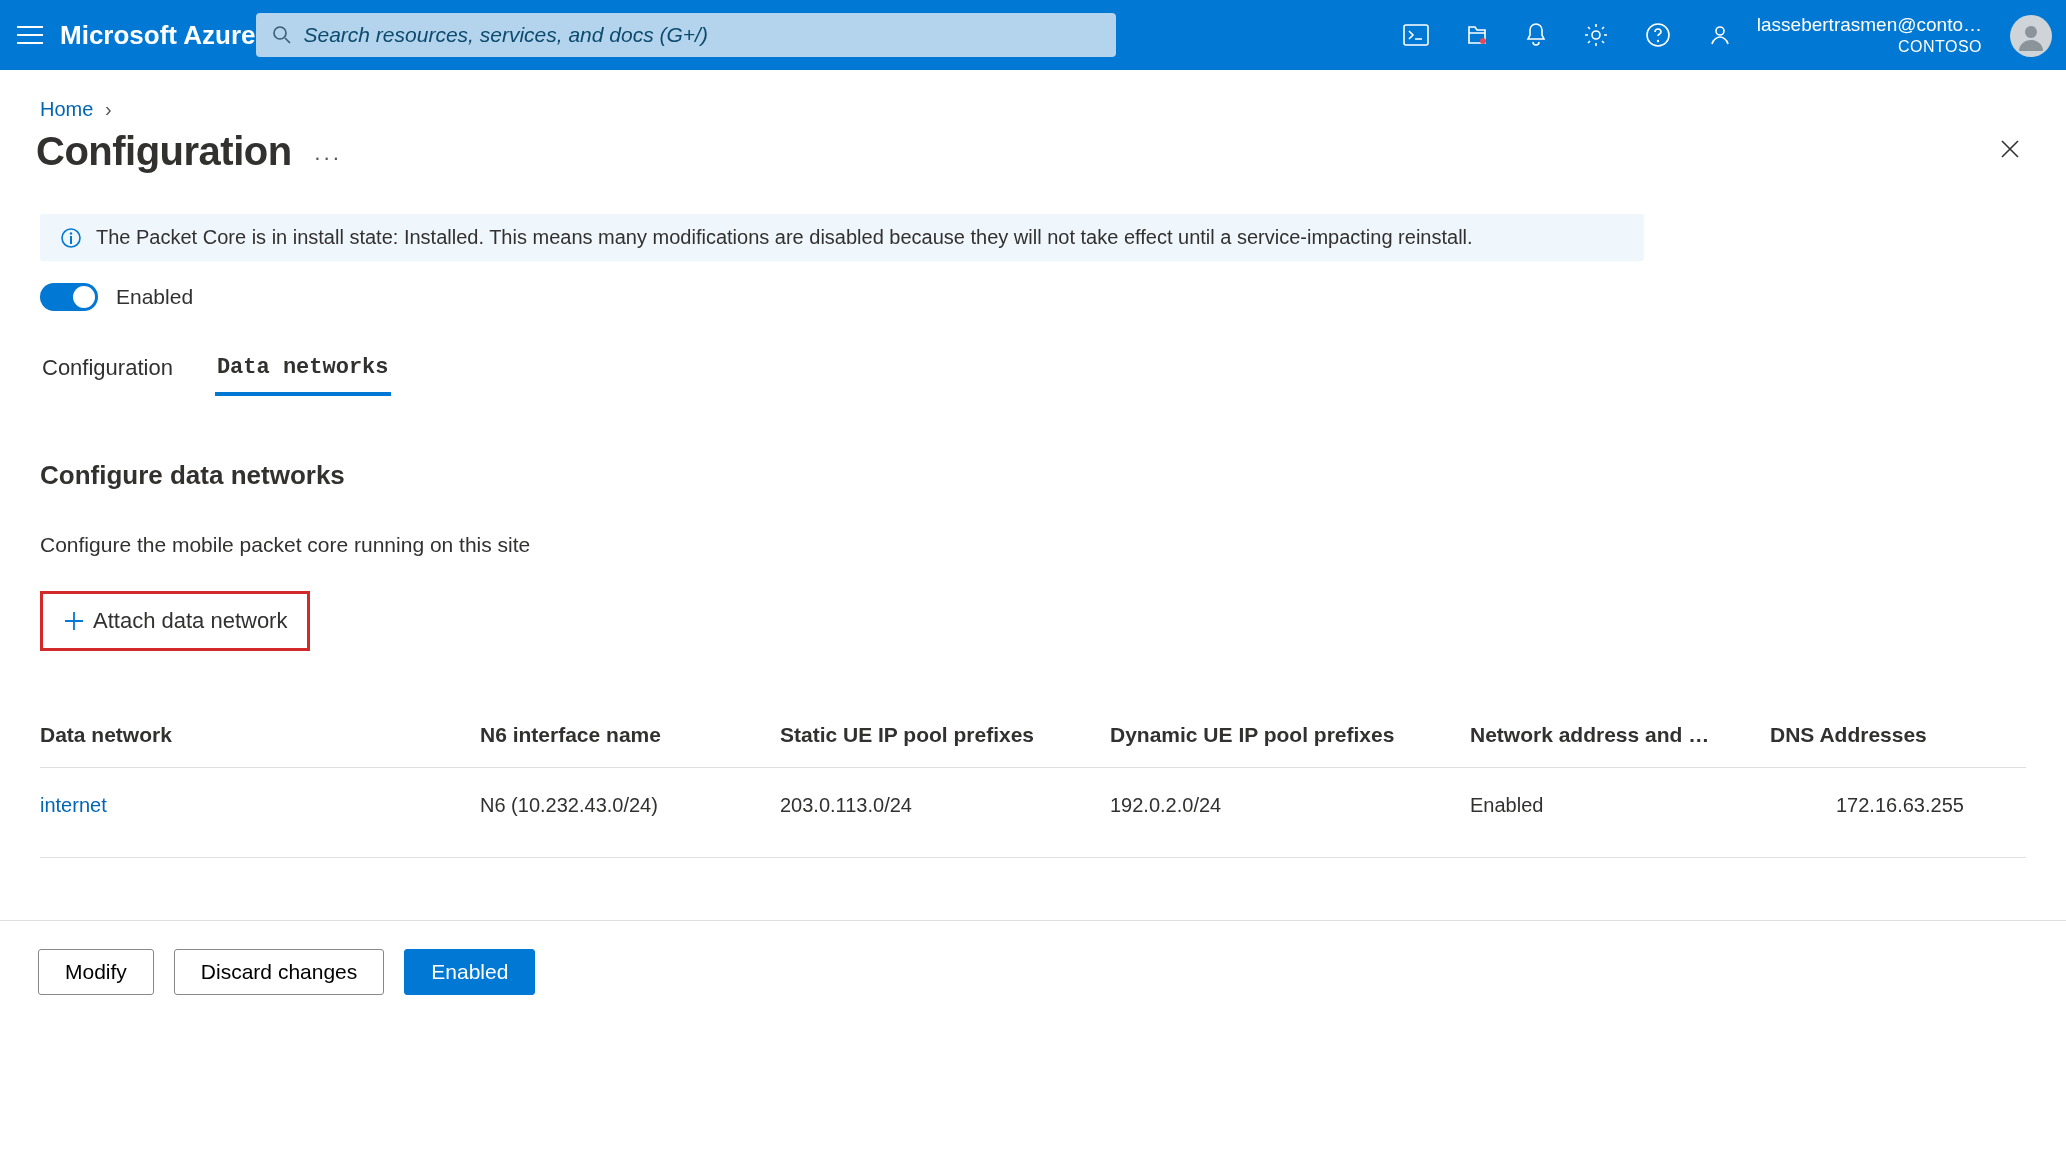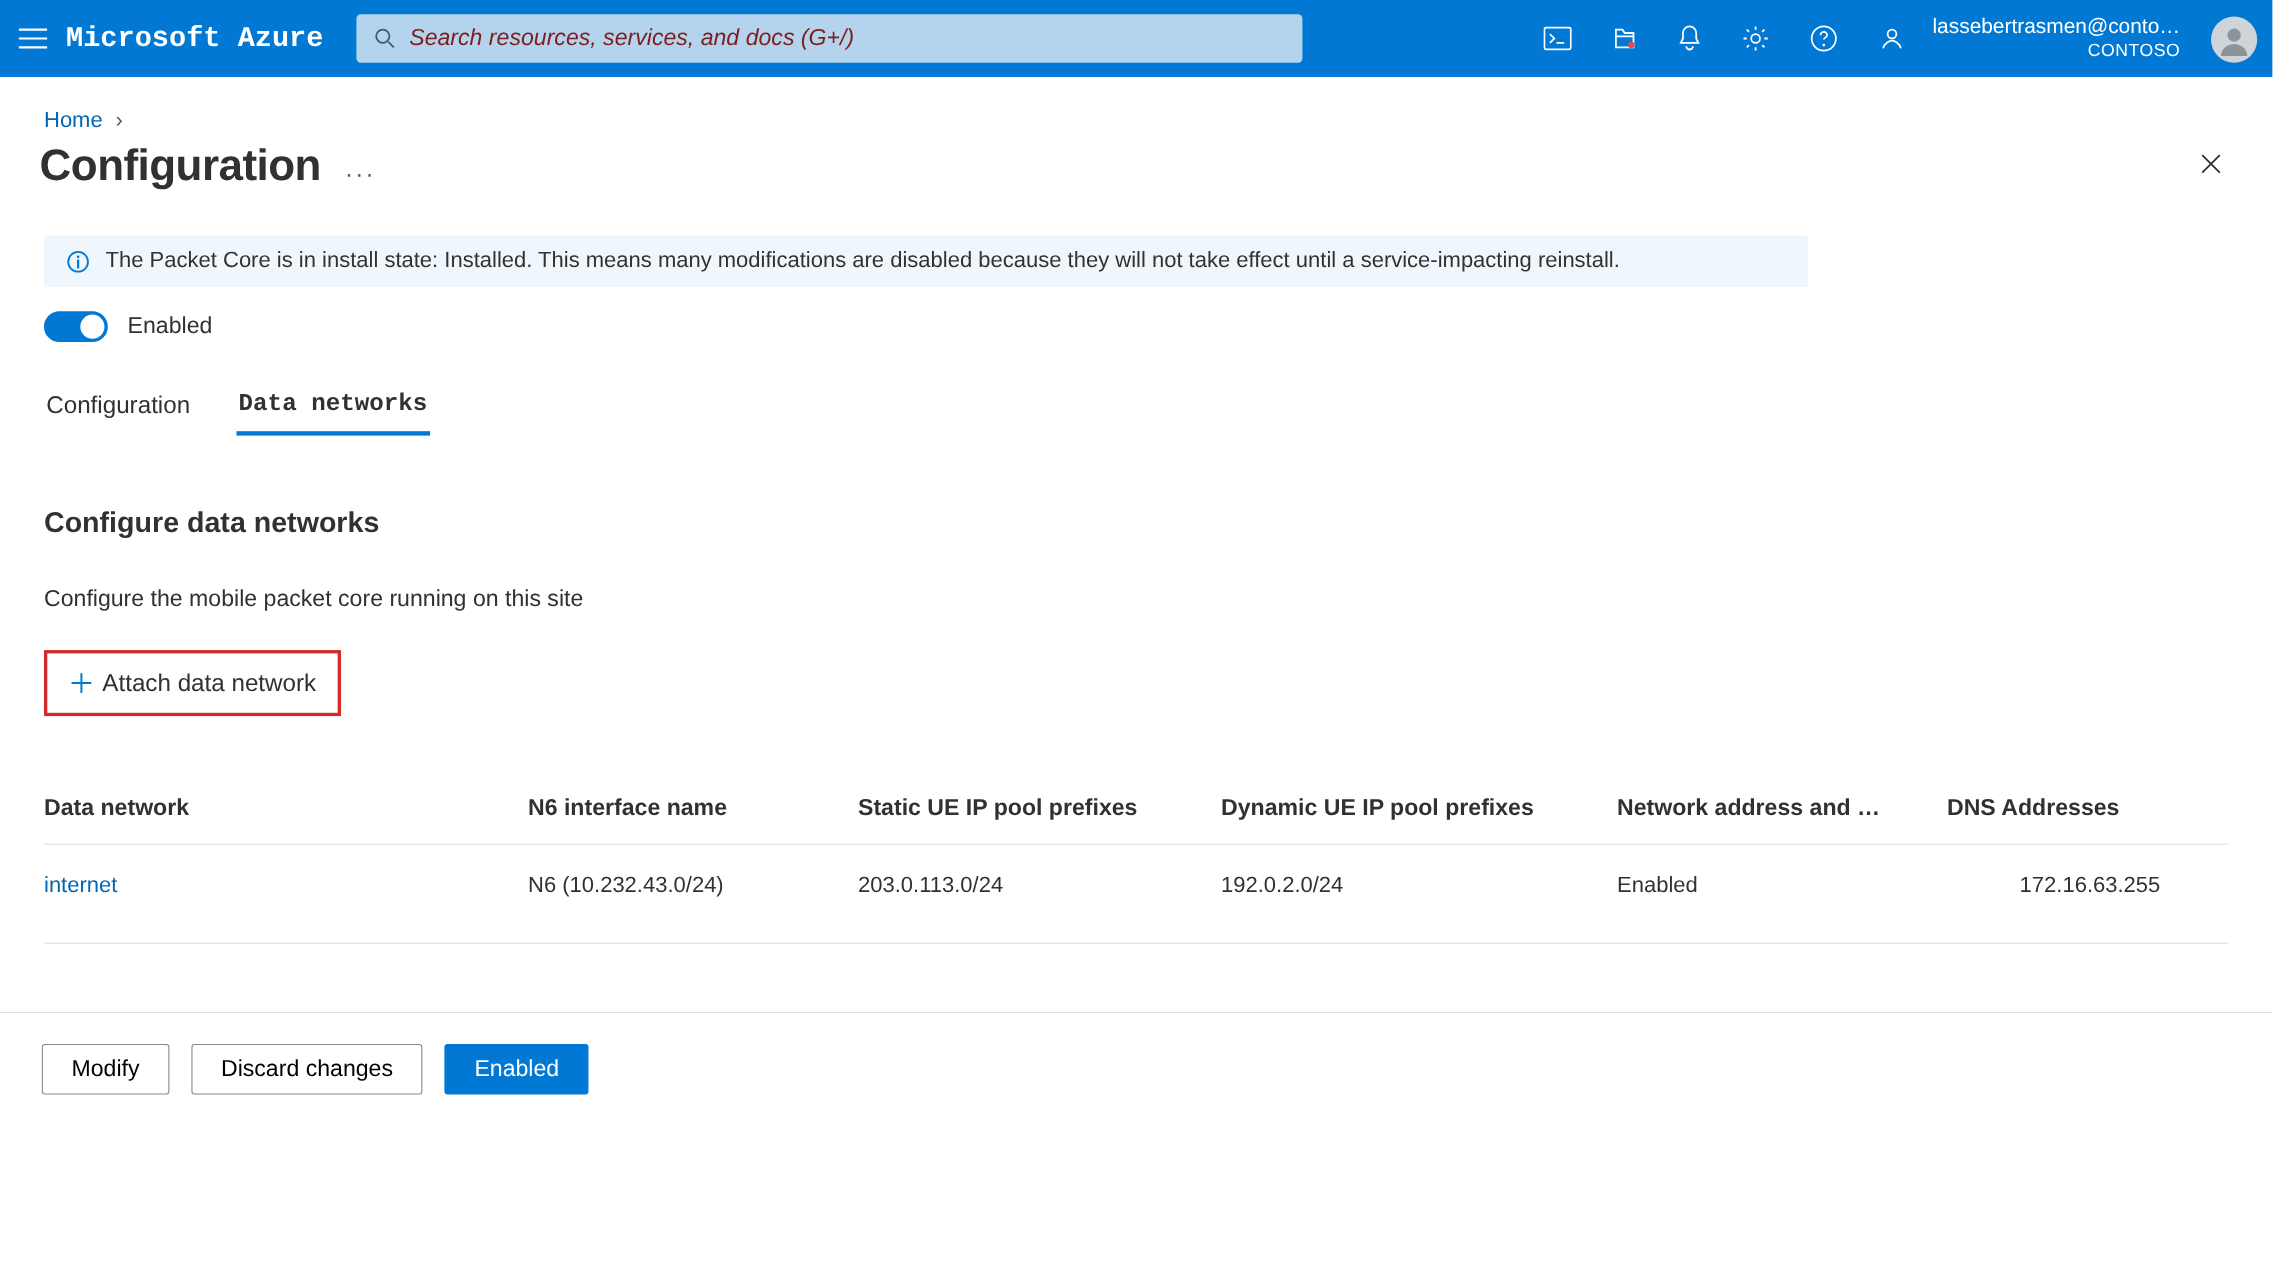--- a/index.html
+++ b/index.html
@@ -23,32 +23,30 @@
 .hamburger {
   width: 60px;
   display: flex;
   justify-content: center;
   align-items: center;
   cursor: pointer;
 }
 .logo {
   font-size: 26px;
   font-weight: 600;
-  margin-right: 30px;
-  font-family: Liberation Mono, monospace;
 }
 .search-bar {
   flex: 0 0 860px;
   height: 44px;
   background: #b3d4ec;
   border-radius: 4px;
   display: flex;
   align-items: center;
   padding: 0 16px;
-  color: #7f1d1d;
+  color: #0c4a6e;
 }
 .search-bar svg { margin-right: 12px; flex-shrink: 0; }
 .search-placeholder { font-style: italic; font-size: 21px; }
 .header-spacer { flex: 1; }
 .header-icons {
   display: flex;
   align-items: center;
   gap: 36px;
   padding: 0 24px;
 }

